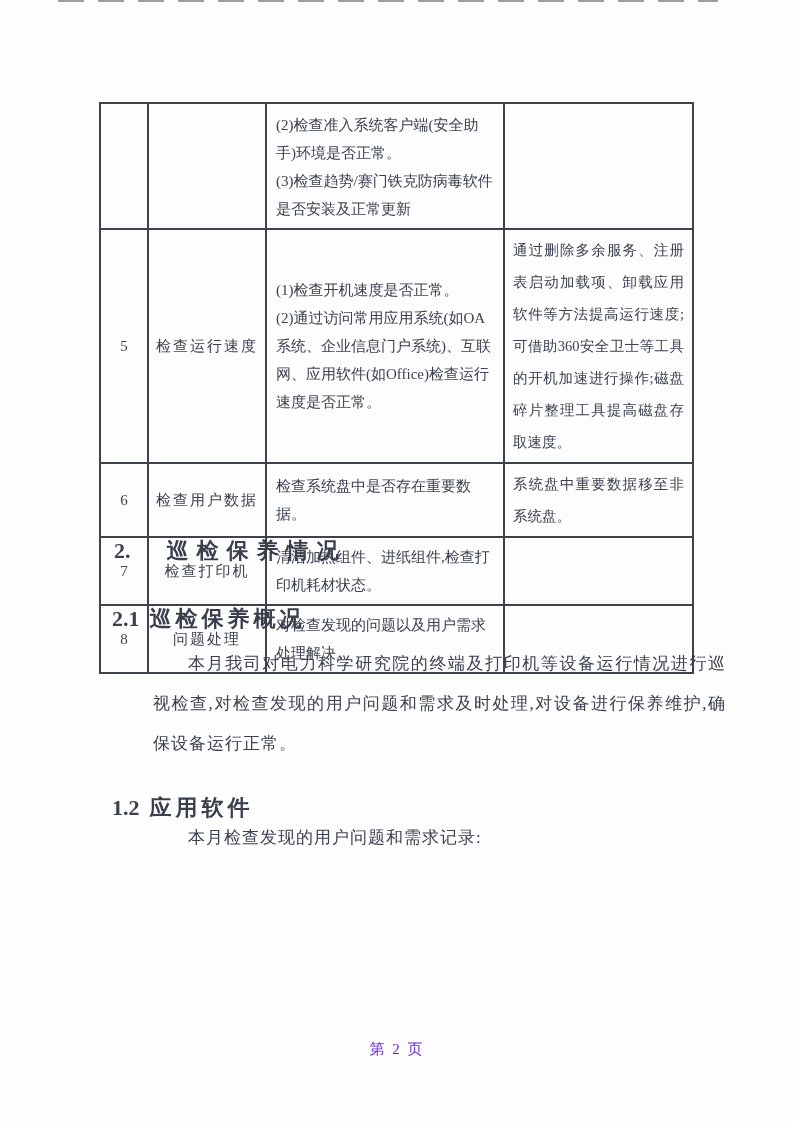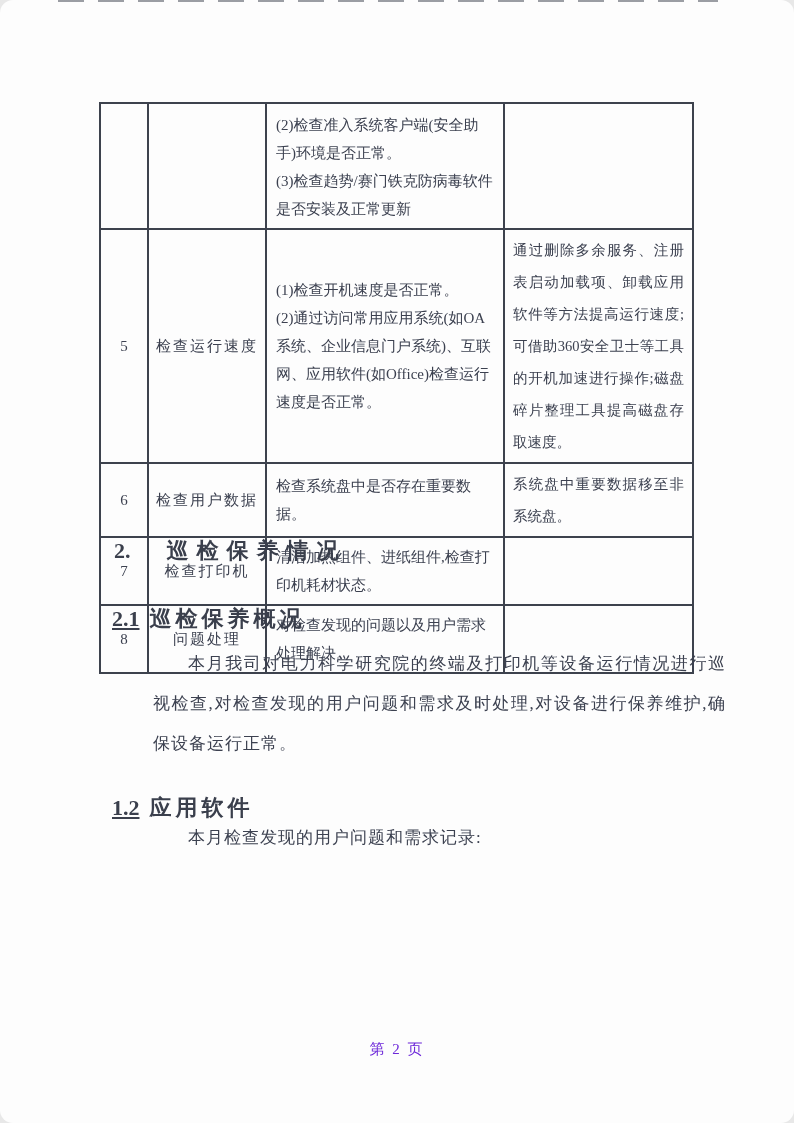--- a/index.html
+++ b/index.html
@@ -4,21 +4,20 @@
 <style>
   html,body{margin:0;padding:0;background:#e8e8e8;}
   .page{
     position:relative;
     width:794px;height:1123px;
     margin:0 auto;
     background:#fdfdfd;
     overflow:hidden;
     font-family:"Liberation Serif","DejaVu Serif",serif;
     color:#3c4150;
-    border-radius:13px;
   }
   .scan-artifact{
     position:absolute;top:0;left:58px;width:660px;height:2px;
     background:repeating-linear-gradient(90deg,#4a4f5a 0 26px,transparent 26px 40px);
     opacity:.55;
   }
   table.checklist{
     position:absolute;left:99px;top:102px;
     width:593px;
     border-collapse:collapse;table-layout:fixed;
@@ -49,21 +48,21 @@
     font-size:22px;font-weight:bold;color:#3a3f4c;
     white-space:nowrap;
   }
   .h1 .num{margin-right:36px;letter-spacing:0;}
   .h1 .ttl{letter-spacing:8px;}
   .h2{
     position:absolute;left:112px;
     font-size:22px;font-weight:bold;color:#3a3f4c;
     white-space:nowrap;
   }
-  .h2 .num{margin-right:10px;text-decoration:underline;}
+  .h2 .num{margin-right:10px;}
   .h2 .ttl{letter-spacing:4px;}
   .h2-1{top:604px;}
   .h2-2{top:793px;}
   .body-par{
     position:absolute;left:113px;width:573px;
     font-size:17px;line-height:40px;
     text-align:justify;text-indent:35px;
     letter-spacing:1px;
     margin-left:40px;
   }

